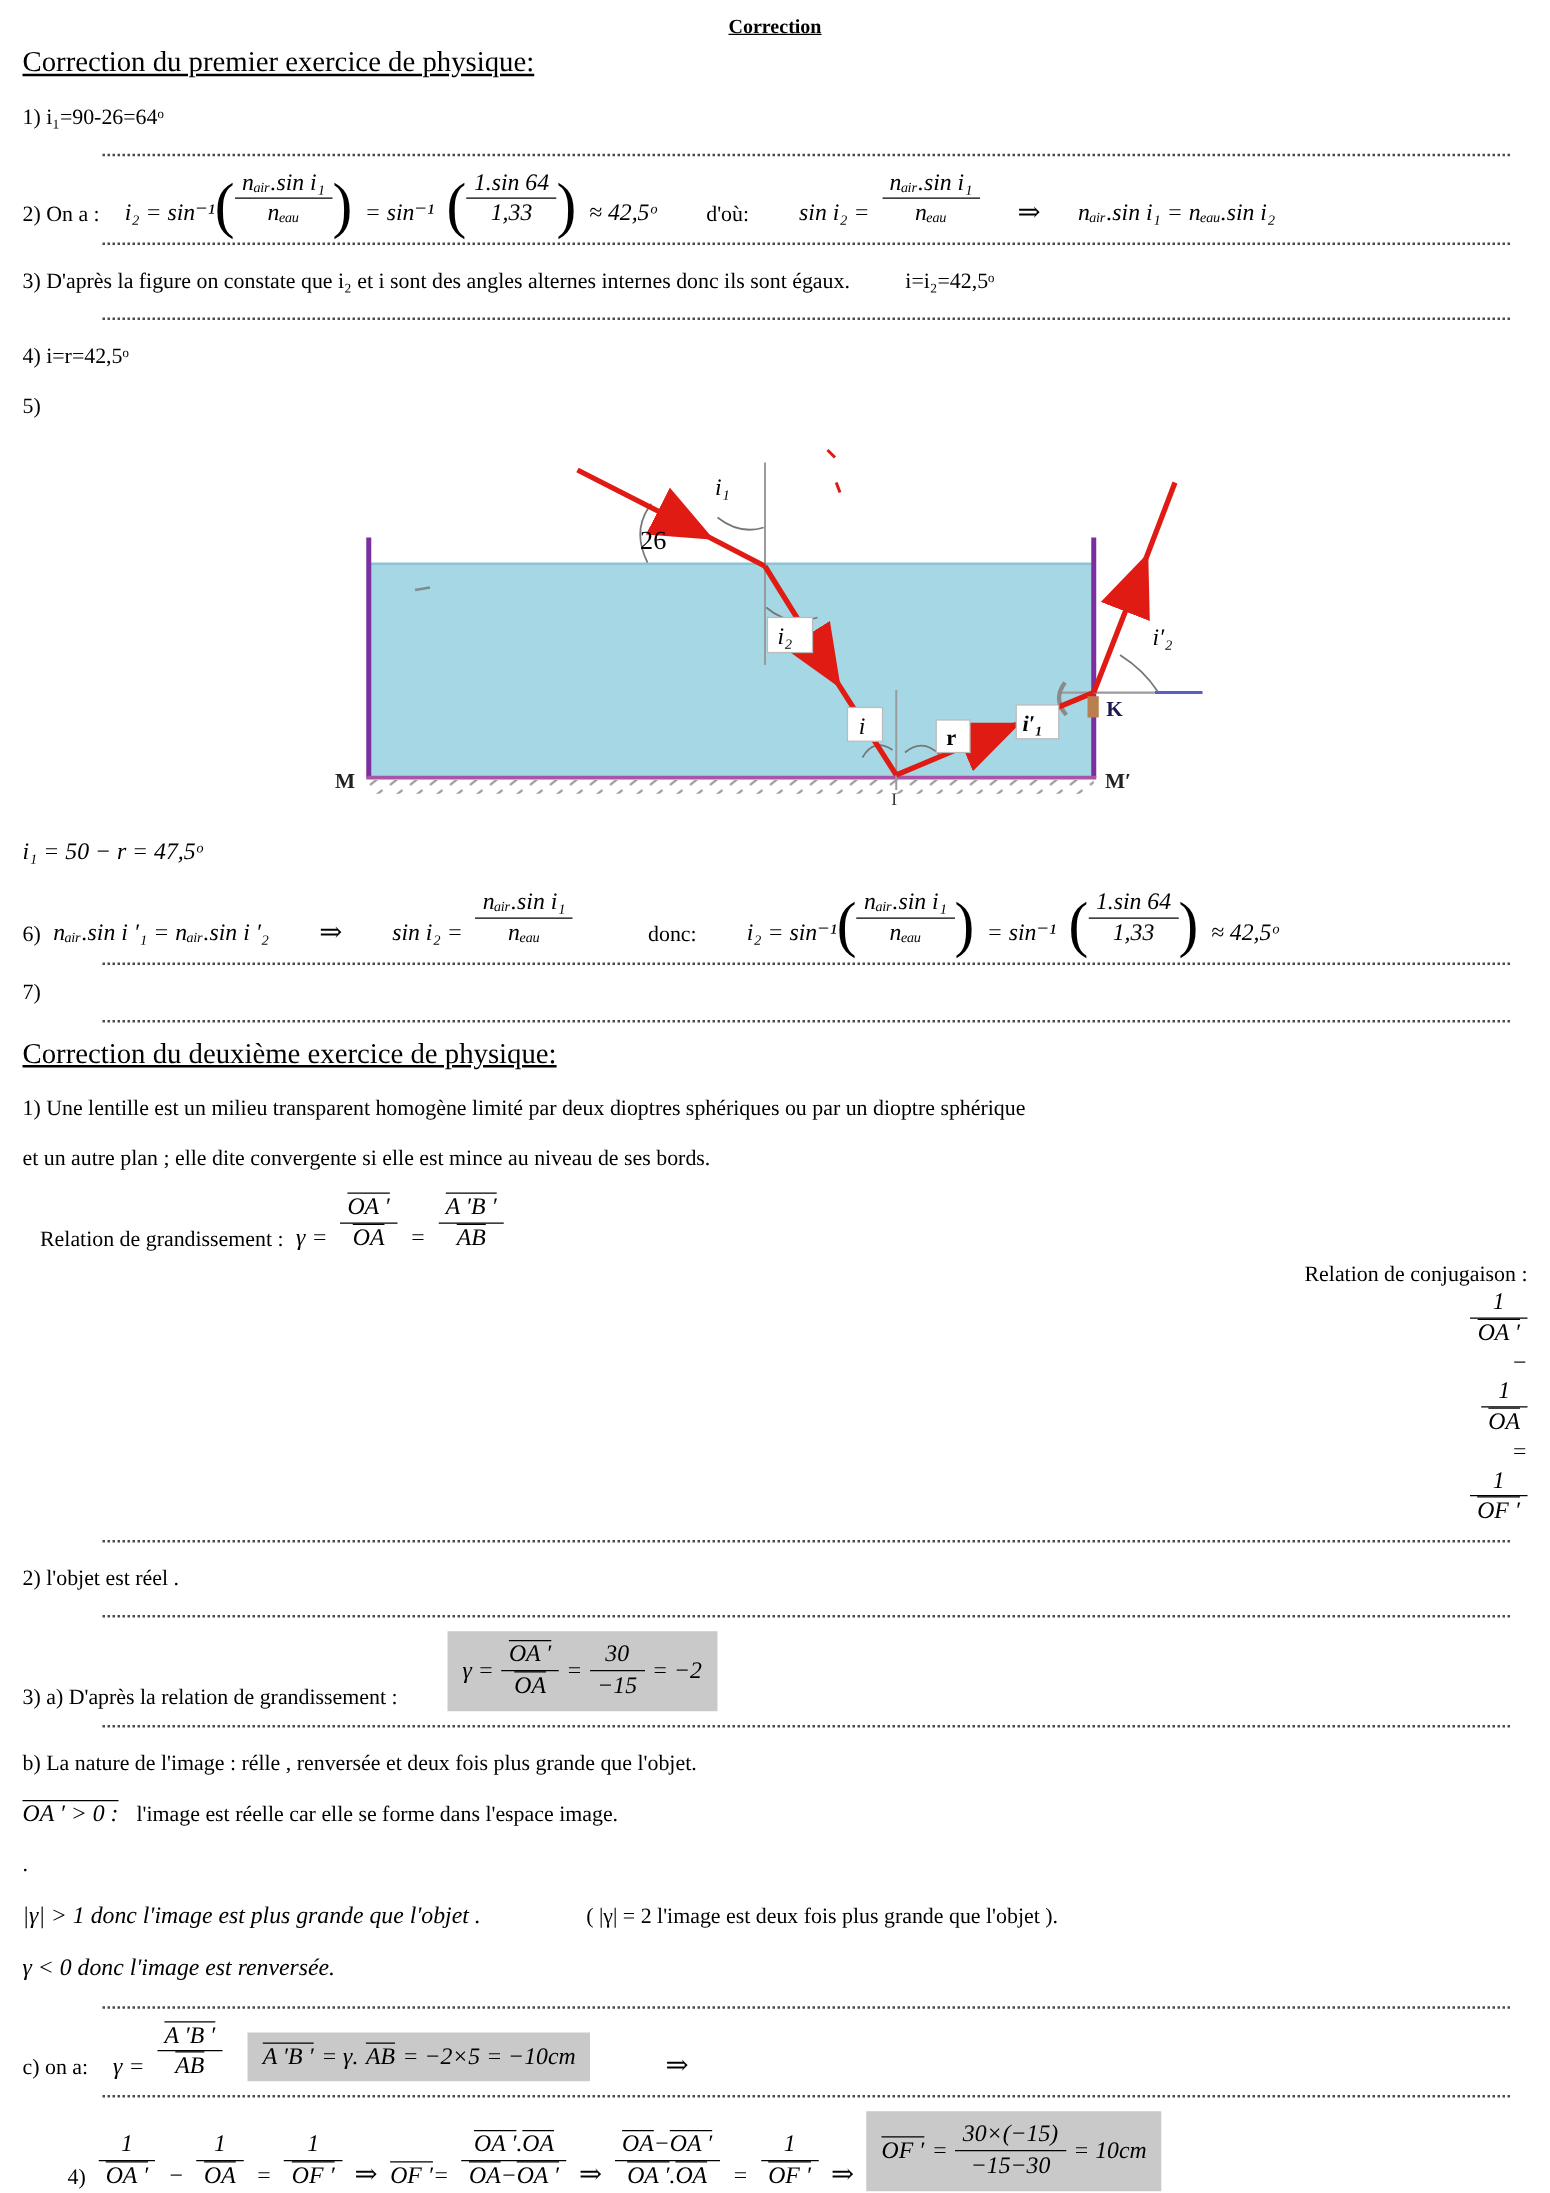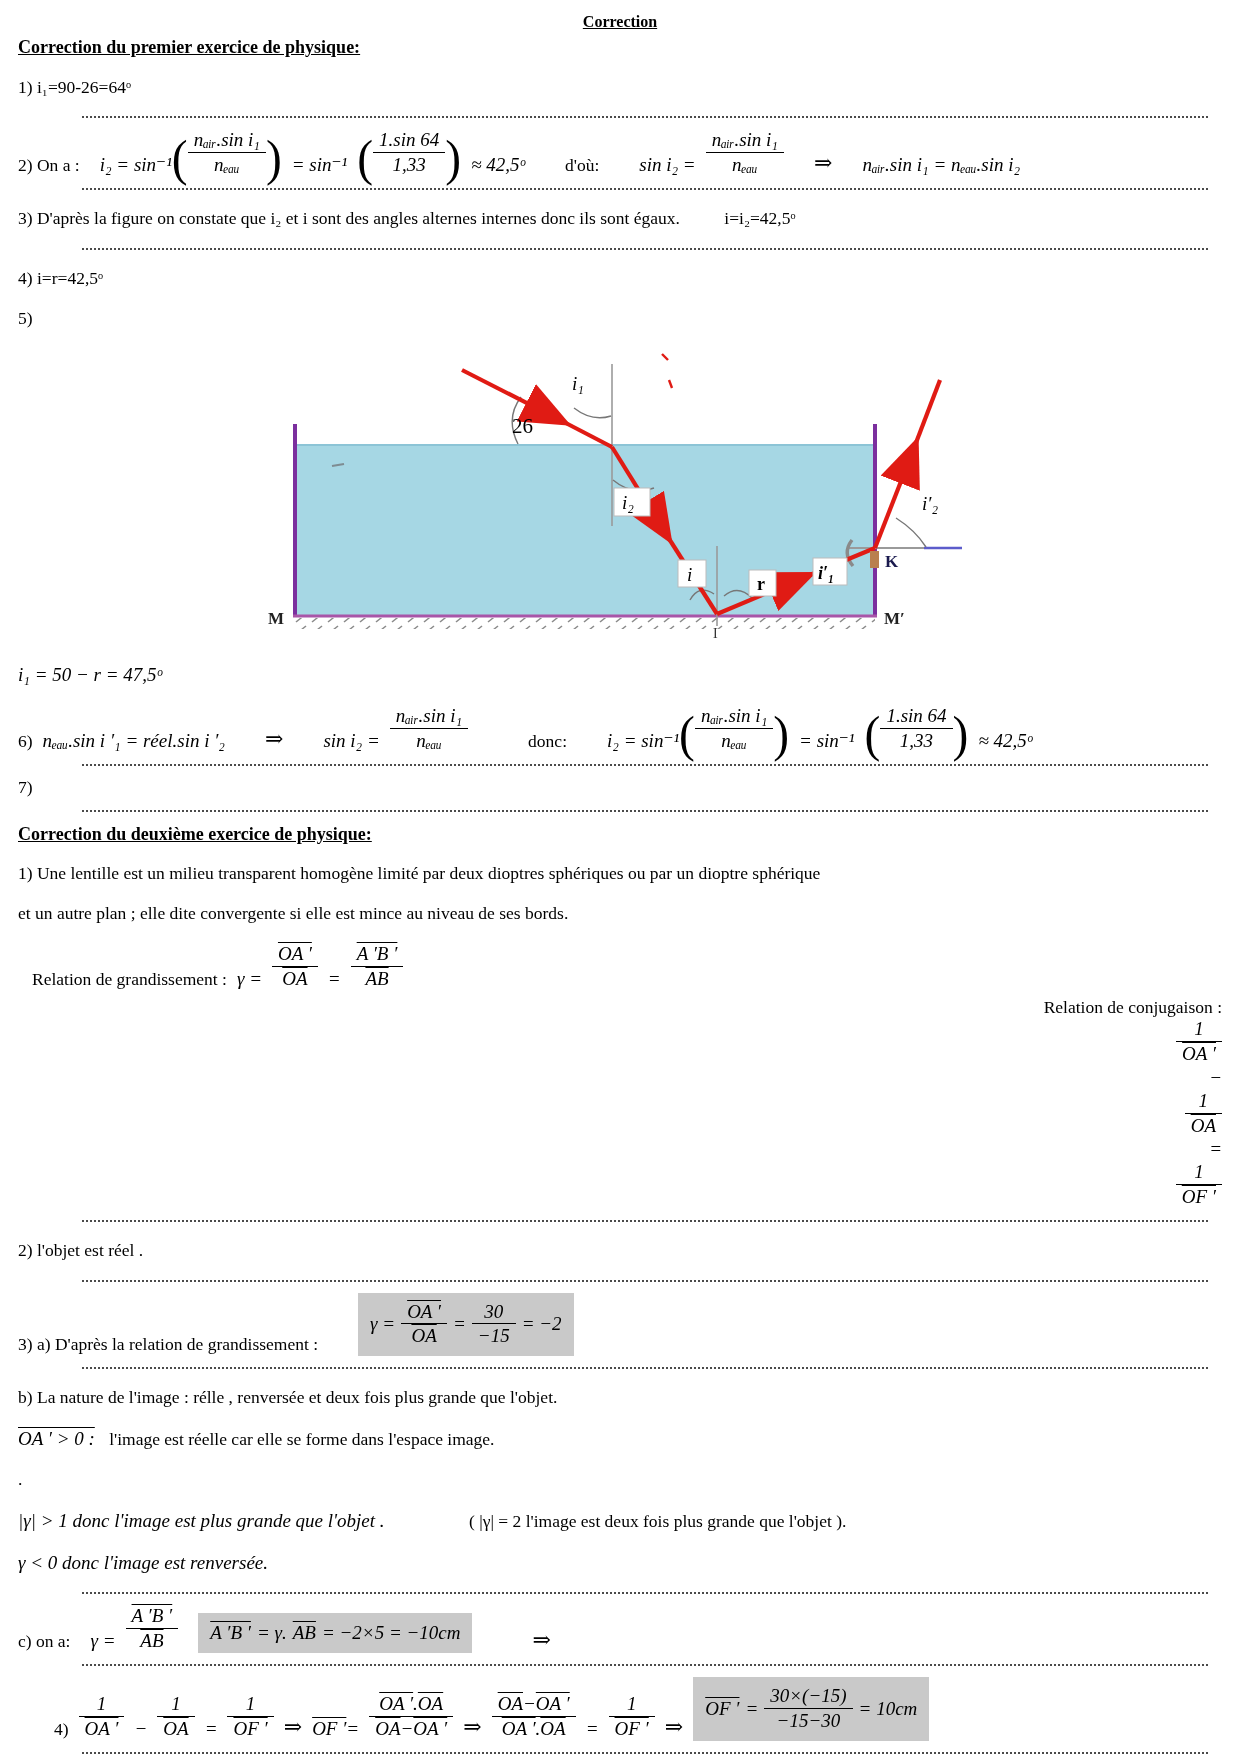--- a/index.html
+++ b/index.html
@@ -3,21 +3,21 @@
 <meta charset="utf-8">
 <style>
   html,body{margin:0;padding:0;background:#fff;}
   body{
     width:1240px;min-height:1754px;box-sizing:border-box;
     padding:12px 18px 0 18px;color:#000;
     font-family:"Liberation Serif","DejaVu Serif",serif;
     font-size:17.5px;line-height:1.25;
   }
   .title{text-align:center;font-weight:bold;font-size:16px;text-decoration:underline;margin-bottom:4px;}
-  .h1{font-size:18px;font-weight:bold;text-decoration:underline;margin:4px 0 3px 0;}
+  .h1{font-size:23px;font-weight:normal;text-decoration:underline;margin:4px 0 3px 0;}
   .plain{margin:18px 0;}
   .sep{border-top:2px dotted #4a4a4a;height:0;margin:11px 14px 11px 64px;}
   .mrow{display:flex;align-items:flex-end;margin:6px 0;white-space:nowrap;}
   .m{font-style:italic;font-size:19px;}
   .t{font-style:normal;font-size:17.5px;}
   .fr{display:inline-flex;flex-direction:column;text-align:center;vertical-align:middle;}
   .fr .nu{padding:0 6px;line-height:1.2;display:block;}
   .fr .de{border-top:1.6px solid #000;padding:1px 6px 0 6px;line-height:1.2;display:block;}
   .ovl{text-decoration:overline;}
   .bp{font-size:250%;font-weight:300;font-style:normal;line-height:.75;transform:scaleY(1.05);display:inline-block;}
@@ -154,21 +154,21 @@
   <text x="6" y="276" font-size="17" font-weight="bold" fill="#222">M</text>
   <text x="622" y="276" font-size="17" font-weight="bold" fill="#222">M′</text>
   <text x="451" y="290" font-size="14" fill="#333">I</text>
 </svg>
 </div>
 
 <div class="plain m">i₁ = 50 − r = 47,5ᵒ</div>
 
 <div class="mrow m">
   <span class="t">6)</span>
-  <span class="gap10">nₑₐᵤ.sin i ′₁ = réel.sin i ′₂</span>
+  <span class="gap10">nₐᵢᵣ.sin i ′₁ = nₐᵢᵣ.sin i ′₂</span>
   <span class="arrowsym gap40">⇒</span>
   <span class="gap40">sin i₂ =</span>
   <span class="fr gap10">
     <span class="nu">nₐᵢᵣ.sin i₁</span>
     <span class="de">nₑₐᵤ</span>
   </span>
   <span class="t gap60">donc:</span>
   <span class="gap40">i₂ = sin⁻¹</span>
   <span class="bp">(</span>
   <span class="fr">

